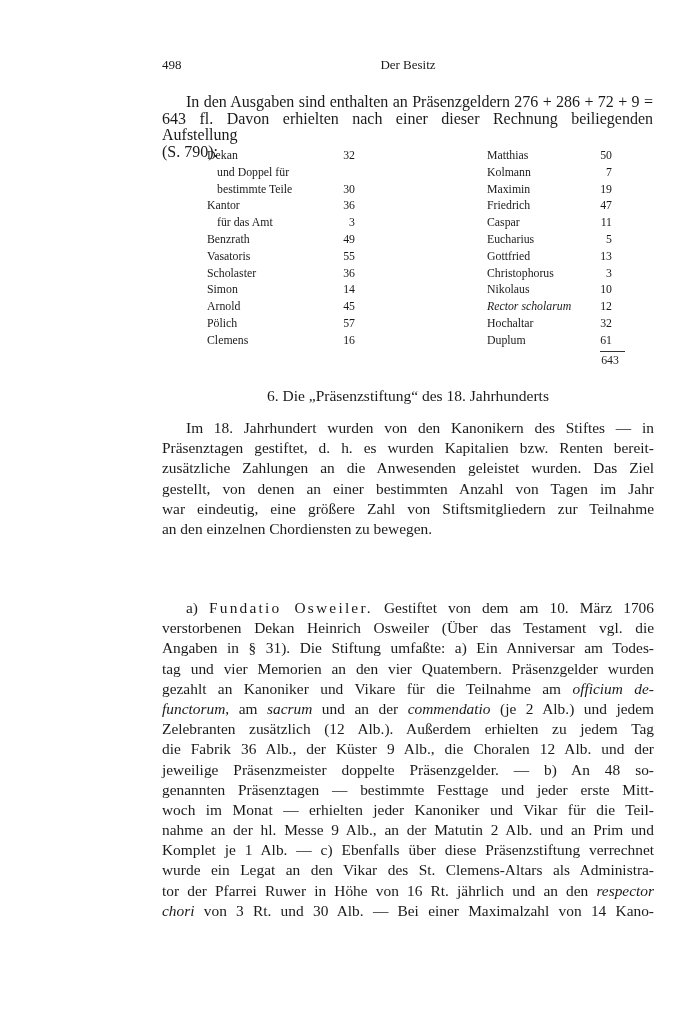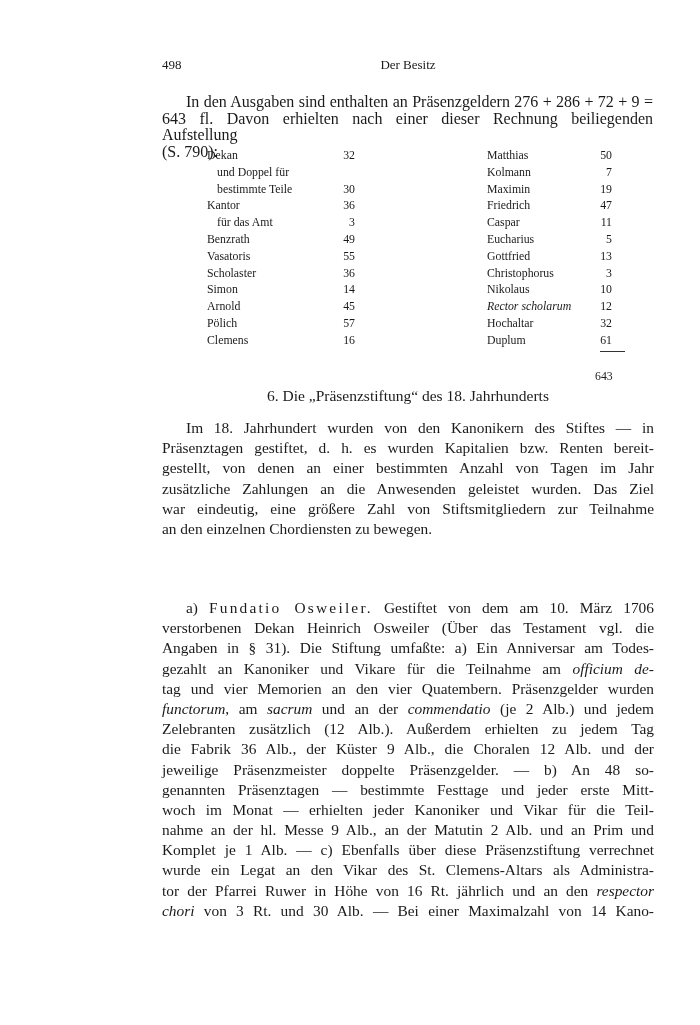--- a/index.html
+++ b/index.html
@@ -20,22 +20,22 @@
   .tbl .row { position: relative; height: 16.8px; line-height: 16.8px; }
   .tbl .name { position: absolute; left: 0; white-space: nowrap; }
   .tbl .name.sub { left: 10px; }
   .tbl .name.it { font-style: italic; }
   .tbl .val { position: absolute; text-align: right; white-space: nowrap; }
   .tbl-left { left: 207px; top: 147px; width: 150px; }
   .tbl-left .val { left: 125px; width: 23px; }
   .tbl-right { left: 487px; top: 147px; width: 140px; }
   .tbl-right .val { left: 100px; width: 25px; }
   .sum-rule { position: absolute; left: 600px; top: 351px; width: 25px; height: 1px; background: #333; }
-  .sum-total { position: absolute; left: 595px; top: 353px; width: 30px; text-align: left;
-               font-family: "Liberation Serif", serif; font-size: 11.8px; margin-top: 16px; }
+  .sum-total { position: absolute; left: 595px; top: 353px; width: 30px; text-align: center;
+               font-family: "Liberation Serif", serif; font-size: 11.8px; }
 
   .section-title { position: absolute; top: 387px; left: 162px; width: 492px; text-align: center;
                    font-family: "Liberation Serif", serif; font-size: 15.5px; }
 
   .body-text { position: absolute; left: 162px; width: 492px;
                font-family: "Liberation Serif", serif; font-size: 15.4px; line-height: 20.2px; }
   .body-text .line { display: block; white-space: nowrap; text-align: justify; text-align-last: justify; height: 20.2px; }
   .body-text .line.last { text-align-last: left; }
   .body-text .line.ind { padding-left: 24px; }
   .p1 { top: 418px; }
@@ -162,33 +162,33 @@
       </div>
   </div>
   <div class="sum-rule"></div>
   <div class="sum-total">643</div>
 
   <div class="section-title">6. Die „Präsenzstiftung“ des 18. Jahrhunderts</div>
 
   <div class="body-text p1">
     <span class="line ind">Im 18. Jahrhundert wurden von den Kanonikern des Stiftes — in</span>
     <span class="line">Präsenztagen gestiftet, d. h. es wurden Kapitalien bzw. Renten bereit-</span>
+    <span class="line">zusätzliche Zahlungen an die Anwesenden geleistet wurden. Das Ziel</span>
     <span class="line">gestellt, von denen an einer bestimmten Anzahl von Tagen im Jahr</span>
-    <span class="line">zusätzliche Zahlungen an die Anwesenden geleistet wurden. Das Ziel</span>
     <span class="line">war eindeutig, eine größere Zahl von Stiftsmitgliedern zur Teilnahme</span>
     <span class="line last">an den einzelnen Chordiensten zu bewegen.</span>
   </div>
 
 
   <div class="body-text p3">
     <span class="line ind"><span>a) </span><span class="spaced">Fundatio Osweiler.</span><span> Gestiftet von dem am 10. März 1706</span></span>
     <span class="line">verstorbenen Dekan Heinrich Osweiler (Über das Testament vgl. die</span>
     <span class="line">Angaben in § 31). Die Stiftung umfaßte: a) Ein Anniversar am Todes-</span>
+    <span class="line">tag und vier Memorien an den vier Quatembern. Präsenzgelder wurden</span>
     <span class="line"><span>gezahlt an Kanoniker und Vikare für die Teilnahme am </span><span class="it">officium de-</span></span>
-    <span class="line">tag und vier Memorien an den vier Quatembern. Präsenzgelder wurden</span>
     <span class="line"><span class="it">functorum</span><span>, am </span><span class="it">sacrum</span><span> und an der </span><span class="it">commendatio</span><span> (je 2 Alb.) und jedem</span></span>
     <span class="line">Zelebranten zusätzlich (12 Alb.). Außerdem erhielten zu jedem Tag</span>
     <span class="line">die Fabrik 36 Alb., der Küster 9 Alb., die Choralen 12 Alb. und der</span>
     <span class="line">jeweilige Präsenzmeister doppelte Präsenzgelder. — b) An 48 so-</span>
     <span class="line">genannten Präsenztagen — bestimmte Festtage und jeder erste Mitt-</span>
     <span class="line">woch im Monat — erhielten jeder Kanoniker und Vikar für die Teil-</span>
     <span class="line">nahme an der hl. Messe 9 Alb., an der Matutin 2 Alb. und an Prim und</span>
     <span class="line">Komplet je 1 Alb. — c) Ebenfalls über diese Präsenzstiftung verrechnet</span>
     <span class="line">wurde ein Legat an den Vikar des St. Clemens-Altars als Administra-</span>
     <span class="line"><span>tor der Pfarrei Ruwer in Höhe von 16 Rt. jährlich und an den </span><span class="it">respector</span></span>

